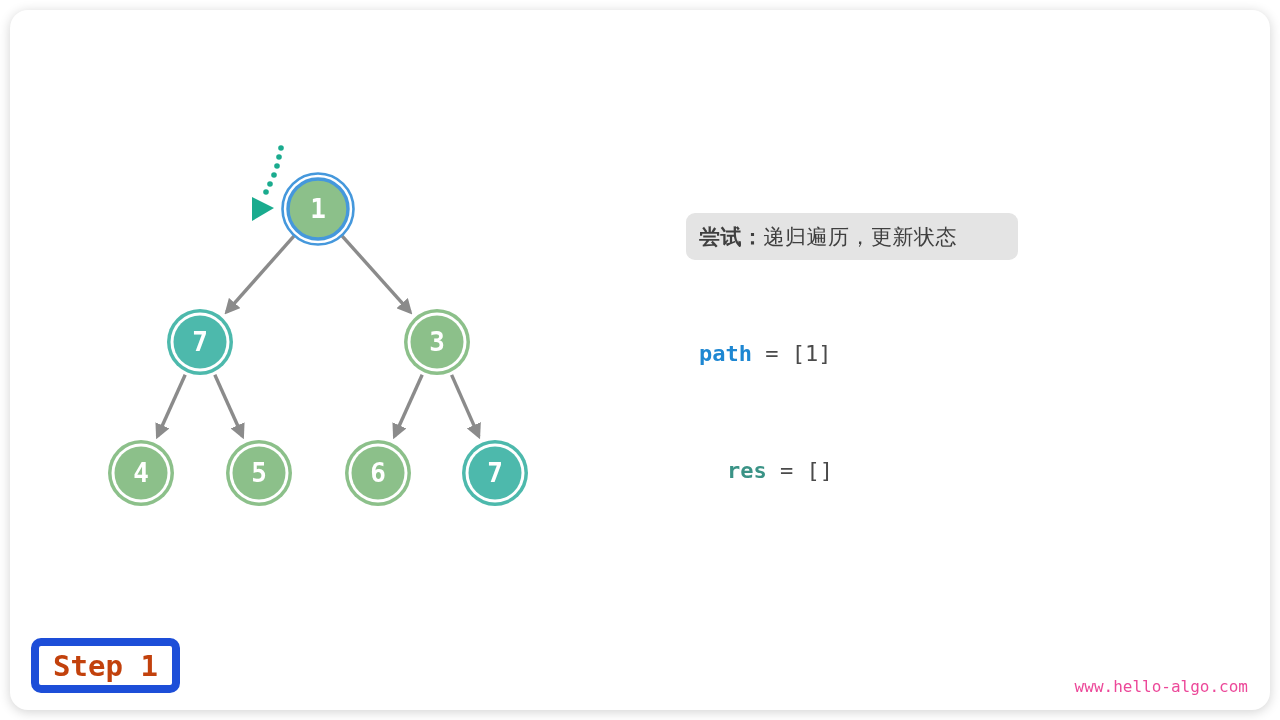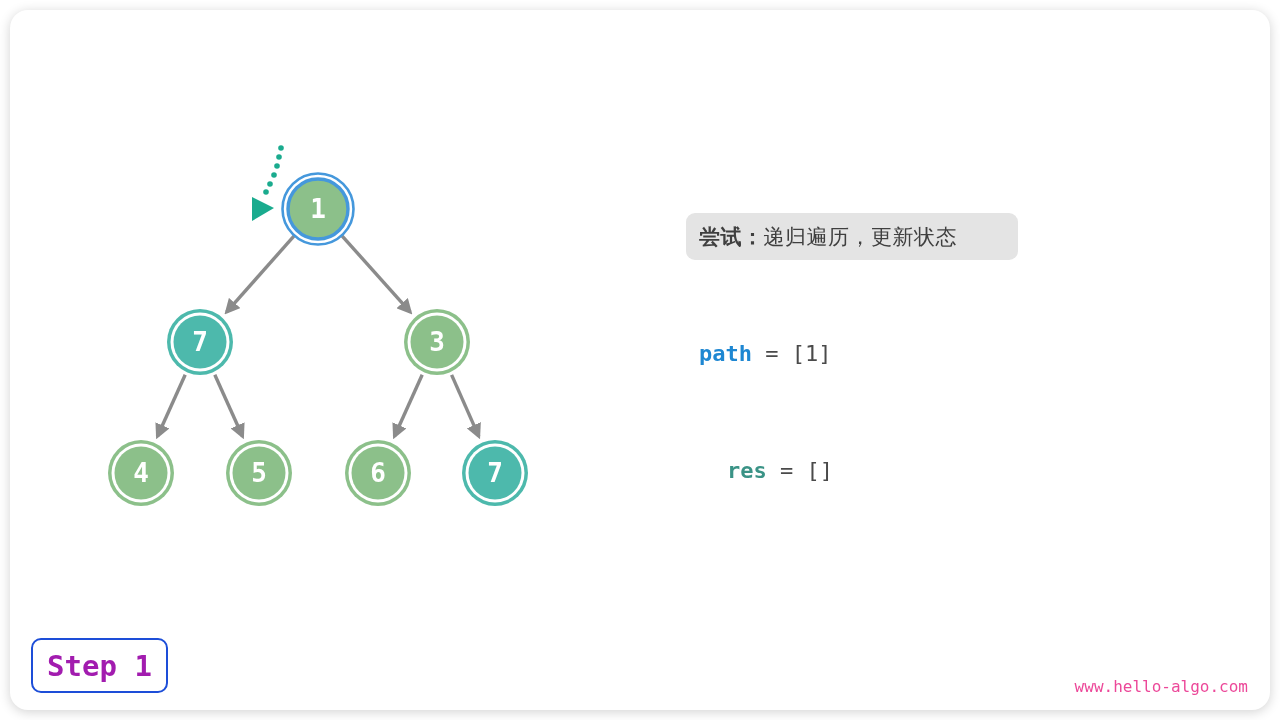--- a/index.html
+++ b/index.html
@@ -18,23 +18,23 @@
   .b{font-weight:bold;}
   .line-back{position:absolute;left:689px;top:272px;}
 
   .code-line{position:absolute;font-family:"DejaVu Sans Mono",monospace;font-size:22px;
              color:#4a4a4a;font-weight:500;white-space:pre;}
   .code-path{left:689px;top:331px;}
   .code-res{left:689px;top:448px;margin-left:28px;}
   .var-path{color:#1e87d2;font-weight:bold;}
   .var-res{color:#3a9386;font-weight:bold;}
 
-  .step-badge{position:absolute;left:21px;top:628px;width:137px;height:55px;border:2px solid #1d4ed8;
+  .step-badge{position:absolute;left:21px;top:628px;width:149px;height:55px;border:8px solid #1d4ed8;
               border-radius:10px;background:#ffffff;display:flex;align-items:center;justify-content:center;
-              font-family:"DejaVu Sans Mono",monospace;font-size:29px;font-weight:bold;color:#a21caf;
+              font-family:"DejaVu Sans Mono",monospace;font-size:29px;font-weight:bold;color:#c2410c;
               box-sizing:border-box;}
   .watermark{position:absolute;right:22px;bottom:14px;font-family:"DejaVu Sans Mono",monospace;
              font-size:16px;color:#ec4899;}
 </style>
 </head>
 <body>
 
 <div class="card">
 
   <svg class="tree" width="660" height="560">

